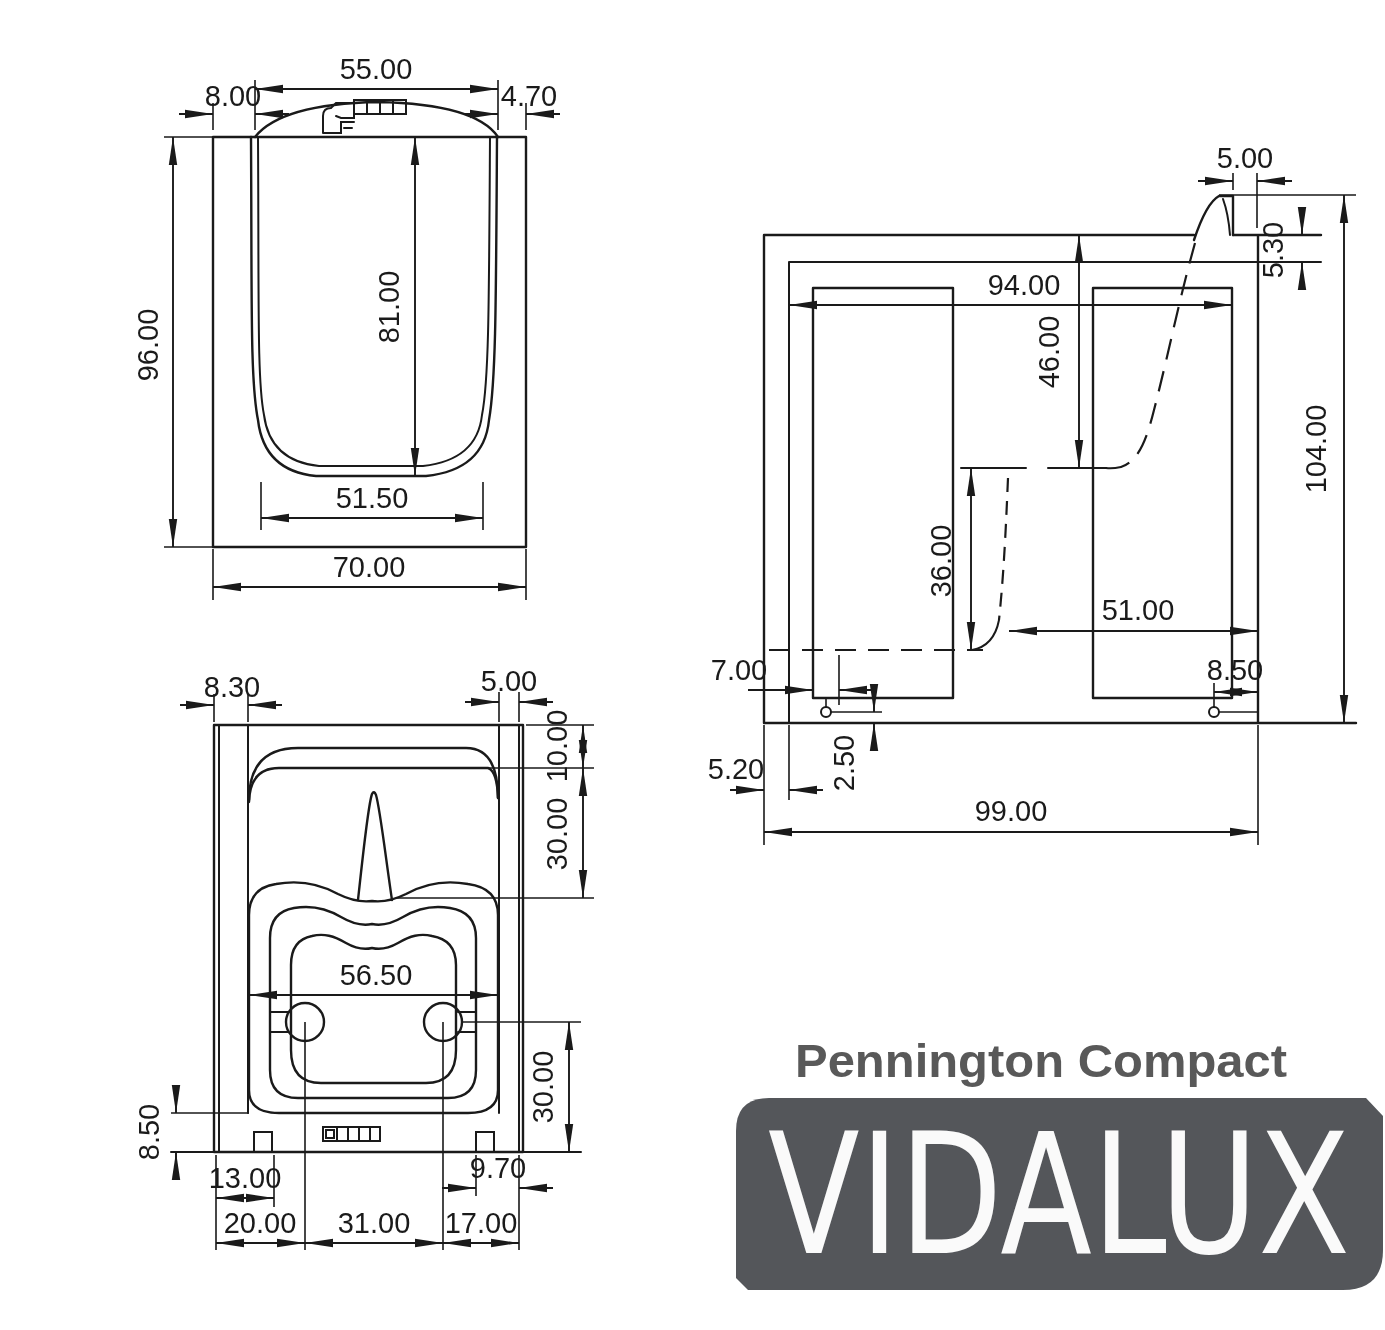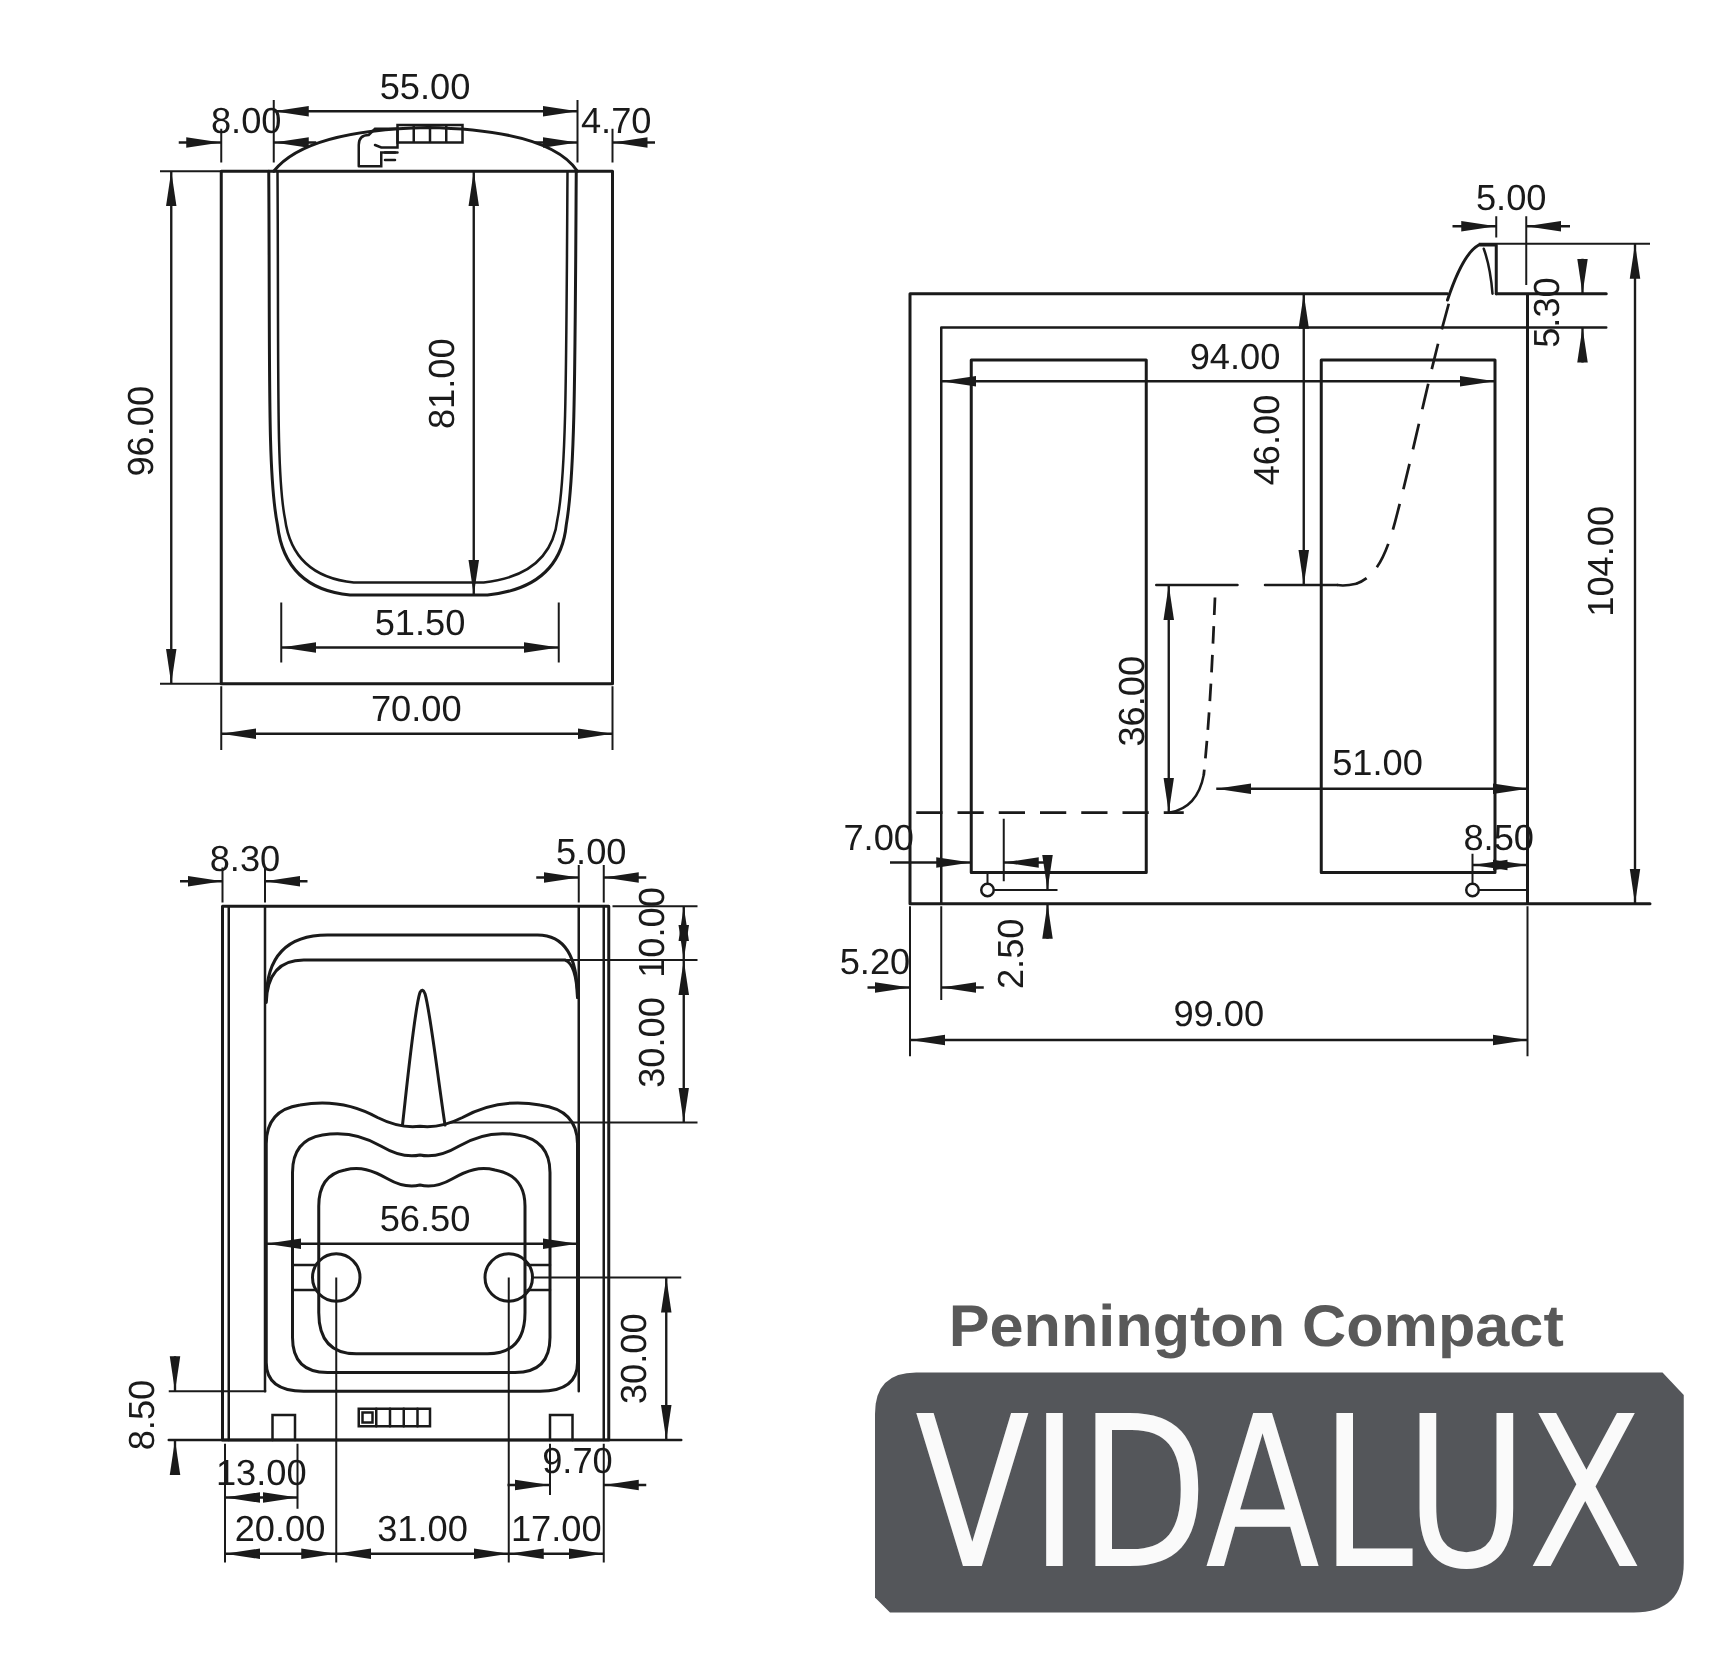--- a/index.html
+++ b/index.html
@@ -1,20 +1,20 @@
 <!DOCTYPE html>
 <html style="--background: #ffffff; --line: #1a1a1a; --title: #595959; --logo_bg: #54565a; --logo_text: #fafafa;"><head>
 <meta charset="utf-8">
 <style>
   :root{
     --background:#ffffff; --line:#1a1a1a; --title:#595959;
     --logo_bg:#54565a; --logo_text:#fafafa;
   }
   html,body{margin:0;padding:0;background:var(--background);}
-  .stage{width:1244px;height:1330px;position:relative;background:var(--background);}
+  .stage{width:1244px;height:1330px;position:relative;background:var(--background);padding-left:36px;}
   svg{display:block;}
   .geo{stroke:var(--line);stroke-width:2.4;fill:none;stroke-linecap:round;stroke-linejoin:round;}
   .geo2{stroke:var(--line);stroke-width:2;fill:none;stroke-linecap:round;}
   .dim{stroke:var(--line);stroke-width:1.9;fill:none;}
   .ext{stroke:var(--line);stroke-width:1.6;fill:none;}
   .dashA{stroke:var(--line);stroke-width:2.2;fill:none;stroke-dasharray:21 12;}
   .dashB{stroke:var(--line);stroke-width:2.2;fill:none;stroke-dasharray:14 9;}
   .t{font-family:"Liberation Sans",sans-serif;font-size:29px;fill:var(--line);text-anchor:middle;}
   .title-t{font-family:"Liberation Sans",sans-serif;font-weight:700;font-size:47px;fill:var(--title);text-anchor:middle;}
   .logo-t{font-family:"DejaVu Sans",sans-serif;font-size:168px;fill:var(--logo_text);text-anchor:middle;}

